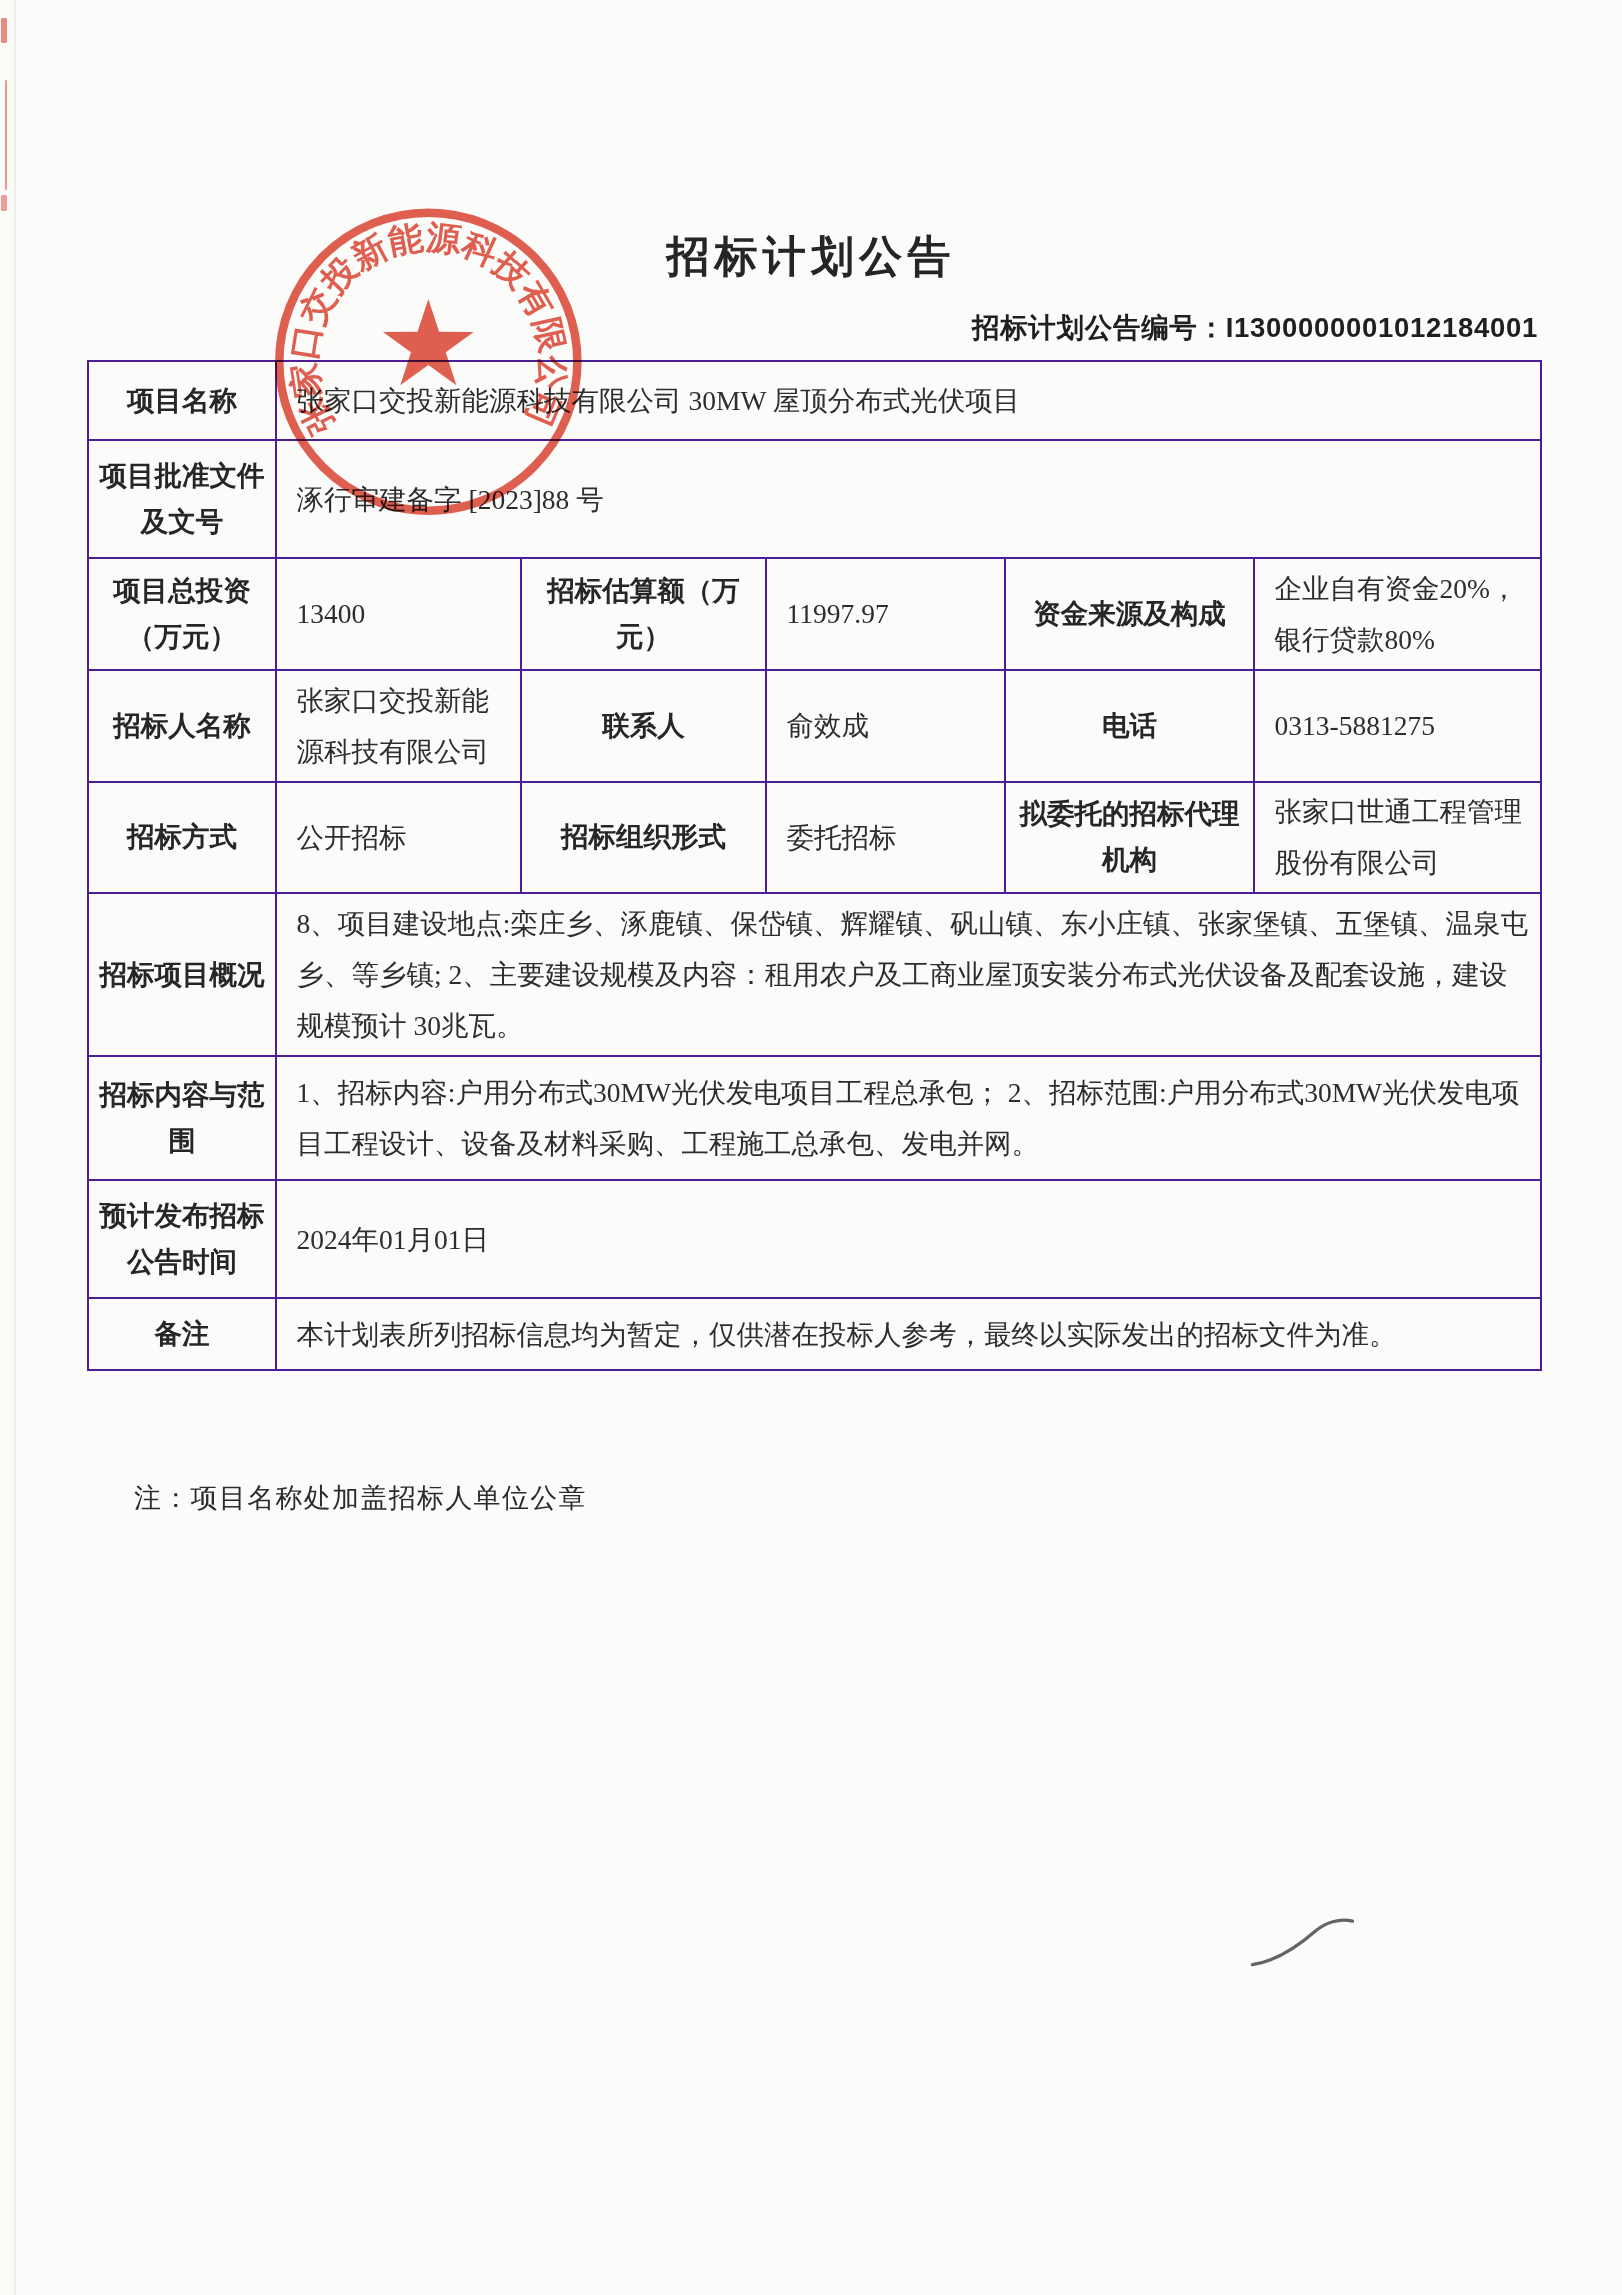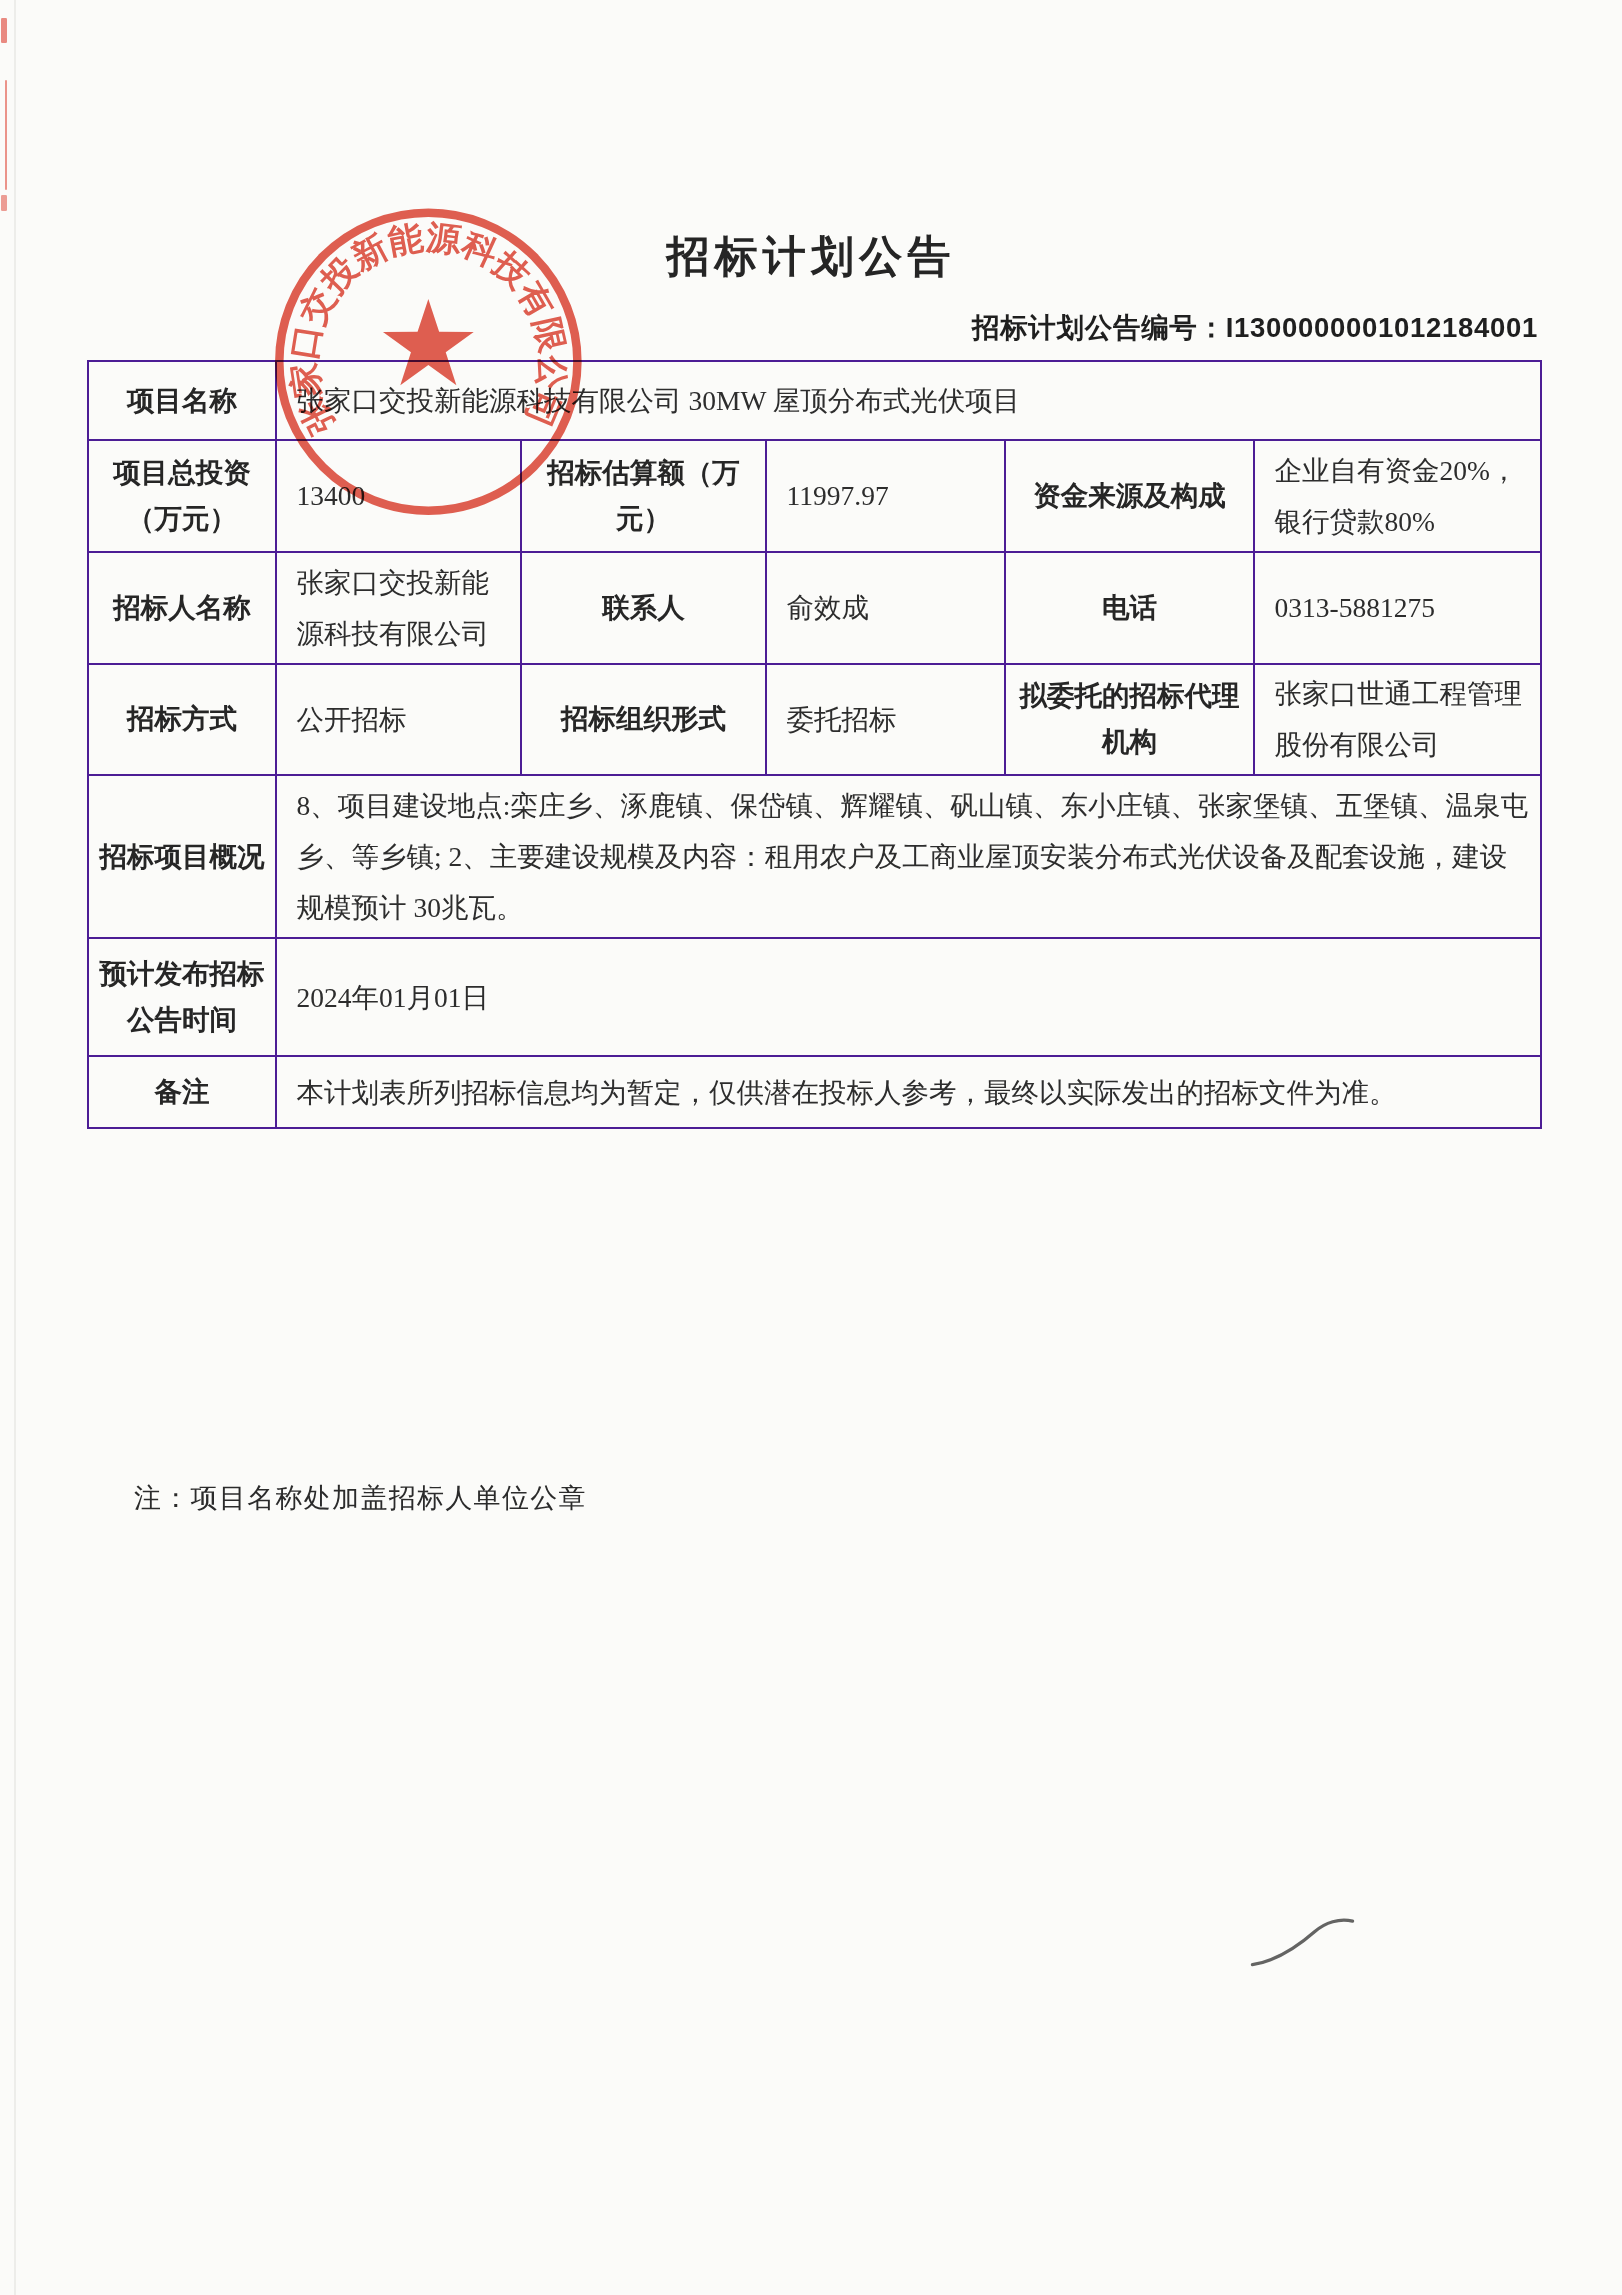--- a/index.html
+++ b/index.html
@@ -84,20 +84,24 @@
         <col style="width:245px">
       <col style="width:239px">
         <col style="width:249px">
         <col style="width:287px">
     </colgroup>
     <tbody>
         <tr class="r1">
       <td class="lbl">项目名称</td>
       <td class="val" colspan="5">张家口交投新能源科技有限公司 30MW 屋顶分布式光伏项目</td>
     </tr>
+    <tr class="r2">
+      <td class="lbl">项目批准文件及文号</td>
+      <td class="val" colspan="5">涿行审建备字 [2023]88 号</td>
+    </tr>
     <tr class="r3">
       <td class="lbl">项目总投资（万元）</td>
       <td class="val">13400</td>
       <td class="lbl">招标估算额（万元）</td>
       <td class="val">11997.97</td>
       <td class="lbl">资金来源及构成</td>
       <td class="val">企业自有资金20%，银行贷款80%</td>
     </tr>
     <tr class="r4">
       <td class="lbl">招标人名称</td>
@@ -111,20 +115,24 @@
       <td class="lbl">招标方式</td>
       <td class="val">公开招标</td>
       <td class="lbl">招标组织形式</td>
       <td class="val">委托招标</td>
       <td class="lbl">拟委托的招标代理机构</td>
       <td class="val">张家口世通工程管理股份有限公司</td>
     </tr>
     <tr class="r6">
       <td class="lbl">招标项目概况</td>
       <td class="val" colspan="5">8、项目建设地点:栾庄乡、涿鹿镇、保岱镇、辉耀镇、矾山镇、东小庄镇、张家堡镇、五堡镇、温泉屯乡、等乡镇; 2、主要建设规模及内容：租用农户及工商业屋顶安装分布式光伏设备及配套设施，建设规模预计 30兆瓦。</td>
+    </tr>
+    <tr class="r7">
+      <td class="lbl">招标内容与范围</td>
+      <td class="val" colspan="5">1、招标内容:户用分布式30MW光伏发电项目工程总承包；  2、招标范围:户用分布式30MW光伏发电项目工程设计、设备及材料采购、工程施工总承包、发电并网。</td>
     </tr>
     <tr class="r8">
       <td class="lbl">预计发布招标公告时间</td>
       <td class="val" colspan="5">2024年01月01日</td>
     </tr>
     <tr class="r10">
       <td class="lbl">备注</td>
       <td class="val" colspan="5">本计划表所列招标信息均为暂定，仅供潜在投标人参考，最终以实际发出的招标文件为准。</td>
     </tr>
   </tbody>

